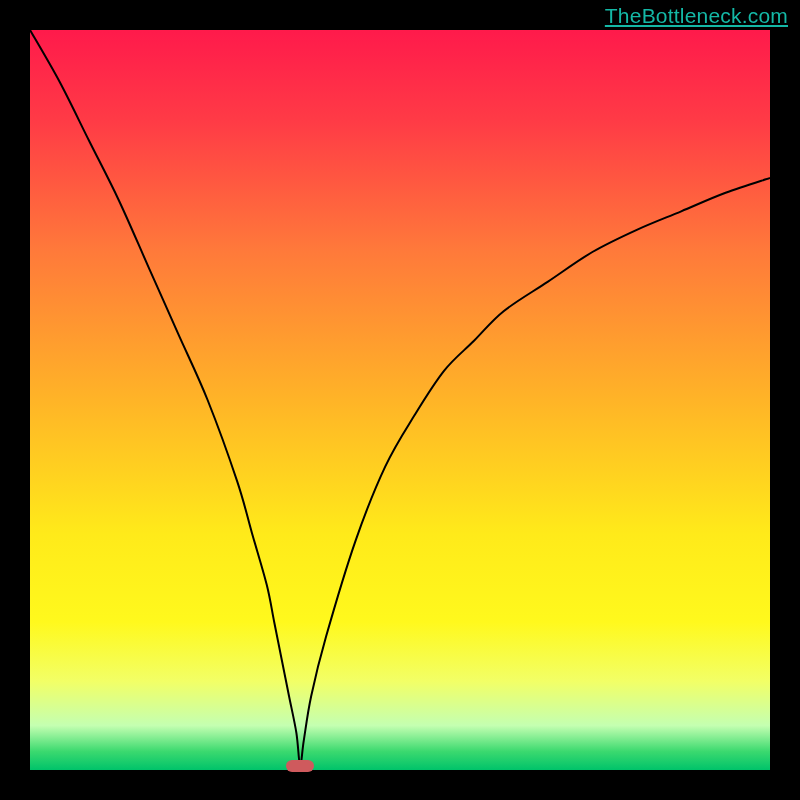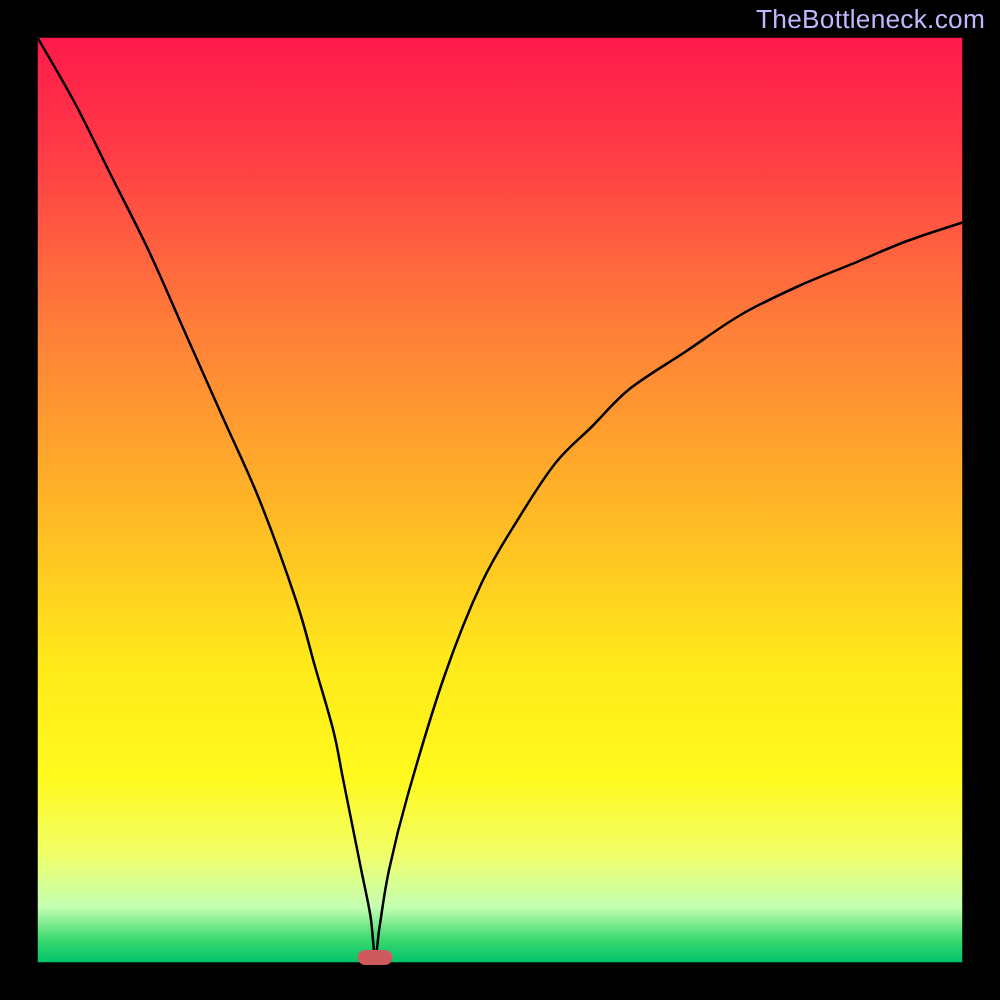--- a/index.html
+++ b/index.html
@@ -24,24 +24,25 @@
     width: 740px;
     height: 740px;
   }
   svg {
     display: block;
   }
   .watermark {
     position: absolute;
     top: 4px;
     right: 12px;
-    color: #c4b5fd;
+    color: #14b8a6;
     font-size: 21px;
     font-weight: 500;
     letter-spacing: 0.2px;
+    text-decoration: underline;
   }
   .bottleneck-marker {
     position: absolute;
     width: 28px;
     height: 12px;
     border-radius: 6px;
     background: #cf5a5d;
   }
 </style>
 </head>

